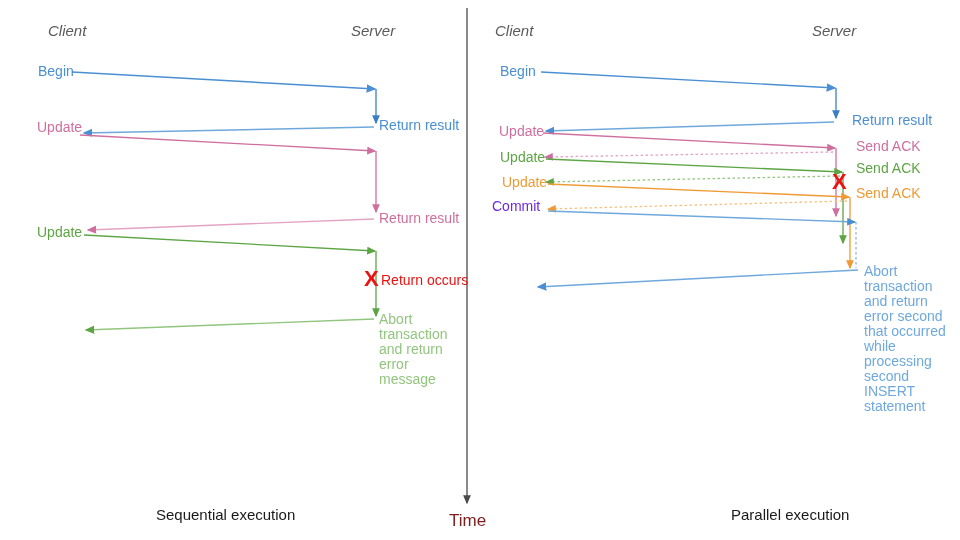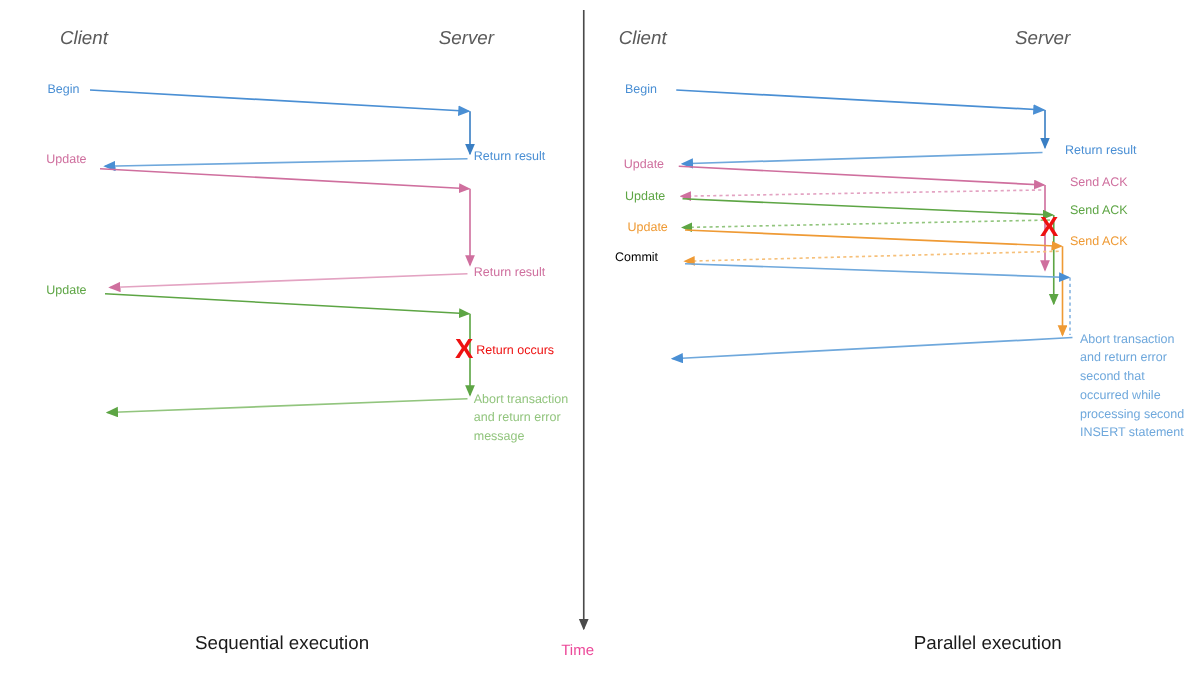--- a/index.html
+++ b/index.html
@@ -1,24 +1,24 @@
 <!DOCTYPE html>
 <html><head>
 <meta charset="utf-8">
 <style>
   html,body{margin:0;padding:0;background:#ffffff;}
   body{width:960px;height:540px;overflow:hidden;
        font-family:"Liberation Sans","DejaVu Sans",sans-serif;}
   #stage{position:relative;width:890px;height:540px;background:#fff;}
   svg.layer{position:absolute;left:0;top:0;width:960px;height:540px;}
-  .lbl{position:absolute;white-space:nowrap;font-size:10px;line-height:15px;}
+  .lbl{position:absolute;white-space:nowrap;font-size:14px;line-height:15px;}
   .lbl.multi{white-space:normal;}
   .actor{font-style:italic;font-size:15px;color:#5a5a5a;}
   .caption{font-size:15px;color:#1a1a1a;}
-  .timelbl{font-size:12px;color:#ec4899;}
+  .timelbl{font-size:17px;color:#7f1d1d;}
   .xmark{position:absolute;font-size:22px;font-weight:bold;color:#ee1111;
          font-family:"Liberation Sans","DejaVu Sans",sans-serif;line-height:22px;}
 </style>
 </head>
 <body>
 
 <div id="stage">
 
   <svg class="layer" viewBox="0 0 960 540">
     <defs>
@@ -121,21 +121,21 @@
 
   <div class="lbl" style="left:499px;top:124px;color:#cf6f9e;">Update</div>
   <div class="lbl" style="left:856px;top:139px;color:#cf6f9e;">Send ACK</div>
 
   <div class="lbl" style="left:500px;top:150px;color:#5da544;">Update</div>
   <div class="lbl" style="left:856px;top:161px;color:#5da544;">Send ACK</div>
 
   <div class="lbl" style="left:502px;top:175px;color:#ef9a34;">Update</div>
   <div class="lbl" style="left:856px;top:186px;color:#ef9a34;">Send ACK</div>
 
-  <div class="lbl" style="left:492px;top:199px;color:#000000;">Commit</div>
+  <div class="lbl" style="left:492px;top:199px;color:#6d28d9;">Commit</div>
 
   <div class="xmark" style="left:832px;top:171px;">X</div>
 
   <div class="lbl multi" style="left:864px;top:264px;width:92px;color:#6fa8dc;">Abort transaction and return error second that occurred while processing second INSERT statement</div>
 
   <div class="lbl caption" style="left:683px;top:507px;margin-left:48px;">Parallel execution</div>
 
   <div class="lbl timelbl" style="left:449px;top:513px;">Time</div>
 
 </div>

